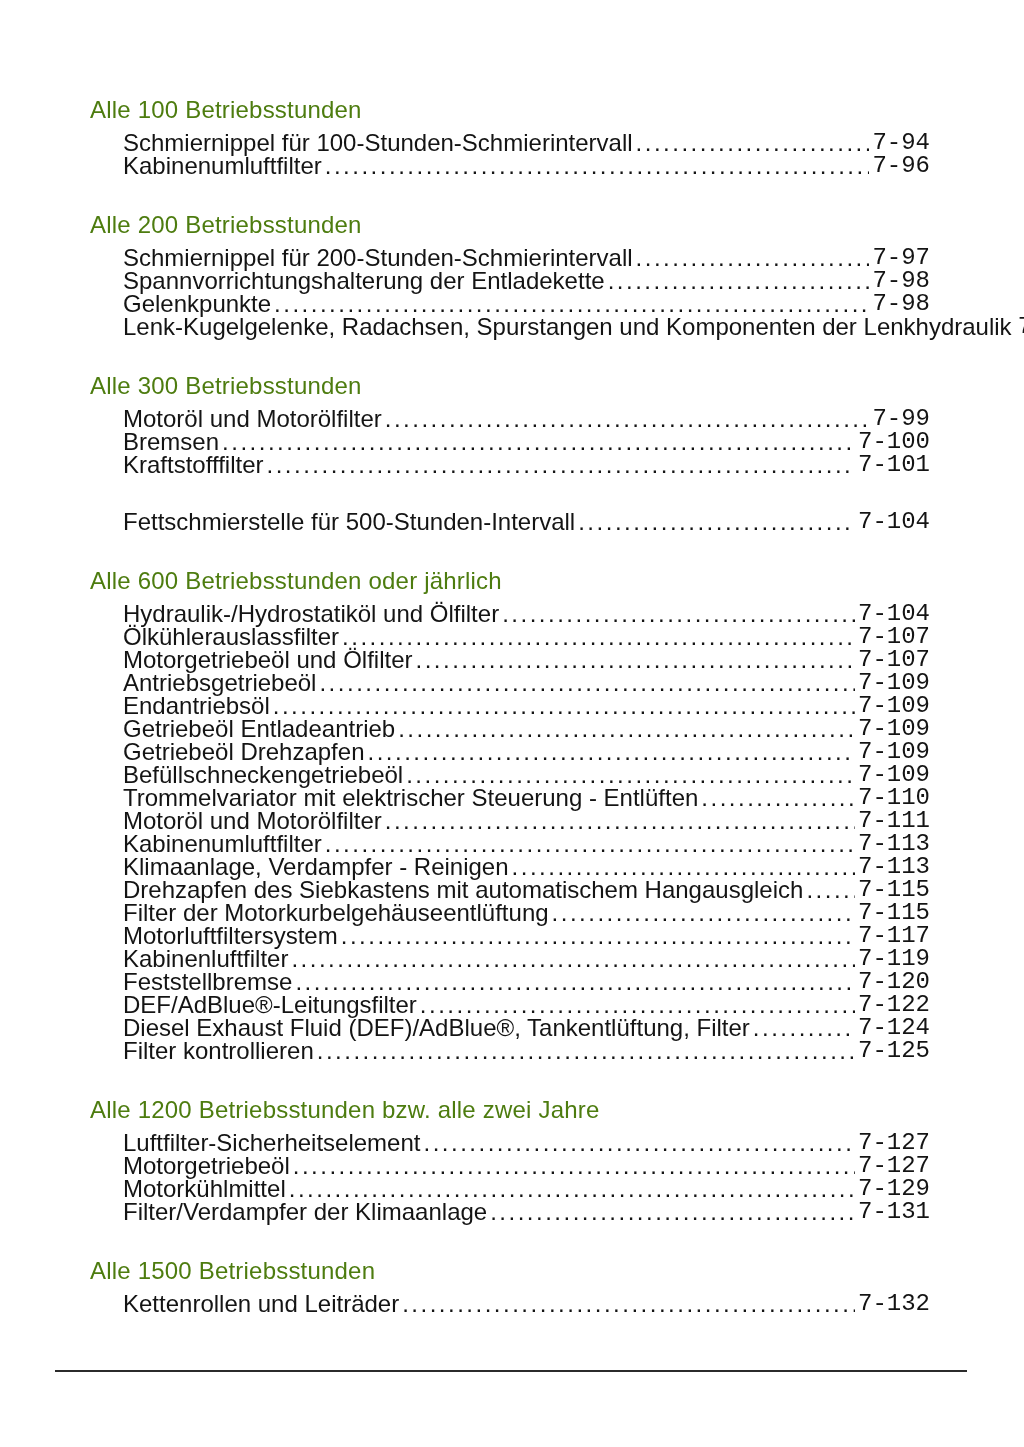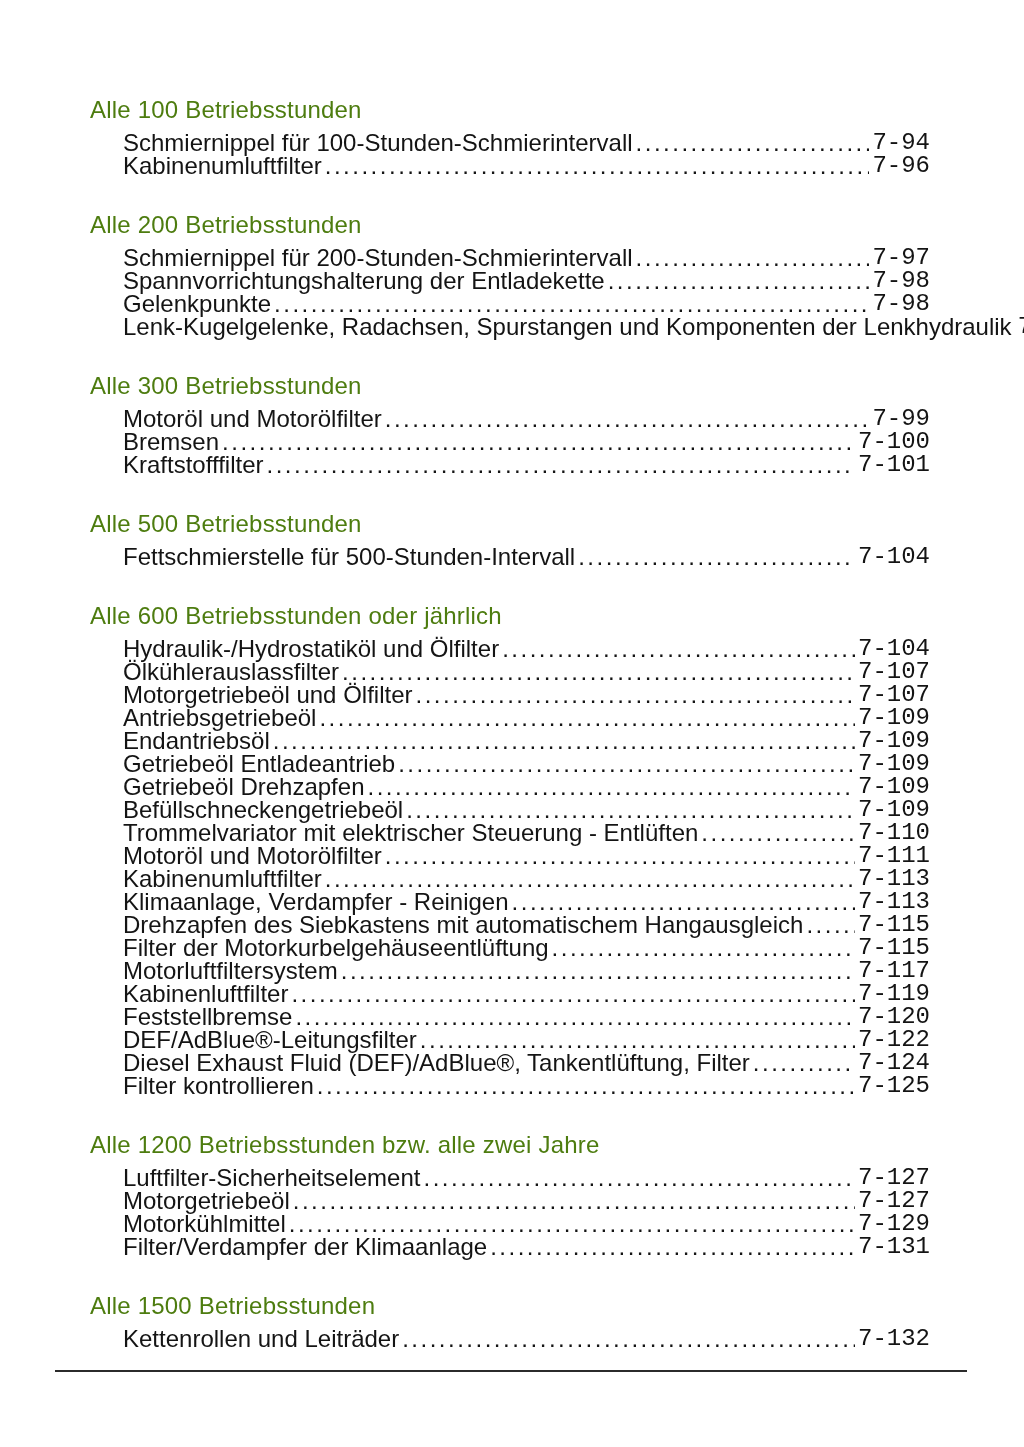--- a/index.html
+++ b/index.html
@@ -119,21 +119,20 @@
         <span class="entry-dots">........................................................................................................................................................................................................</span>
         <span class="entry-page">7-100</span>
       </div>
       <div class="toc-entry">
         <span class="entry-label">Kraftstofffilter</span>
         <span class="entry-dots">........................................................................................................................................................................................................</span>
         <span class="entry-page">7-101</span>
       </div>
     </section>
     <section class="toc-section">
-      <h2 class="section-title">Alle 500 Betriebsstunden</h2>
       <div class="toc-entry">
         <span class="entry-label">Fettschmierstelle für 500-Stunden-Intervall</span>
         <span class="entry-dots">........................................................................................................................................................................................................</span>
         <span class="entry-page">7-104</span>
       </div>
     </section>
     <section class="toc-section">
       <h2 class="section-title">Alle 600 Betriebsstunden oder jährlich</h2>
       <div class="toc-entry">
         <span class="entry-label">Hydraulik-/Hydrostatiköl und Ölfilter</span>

